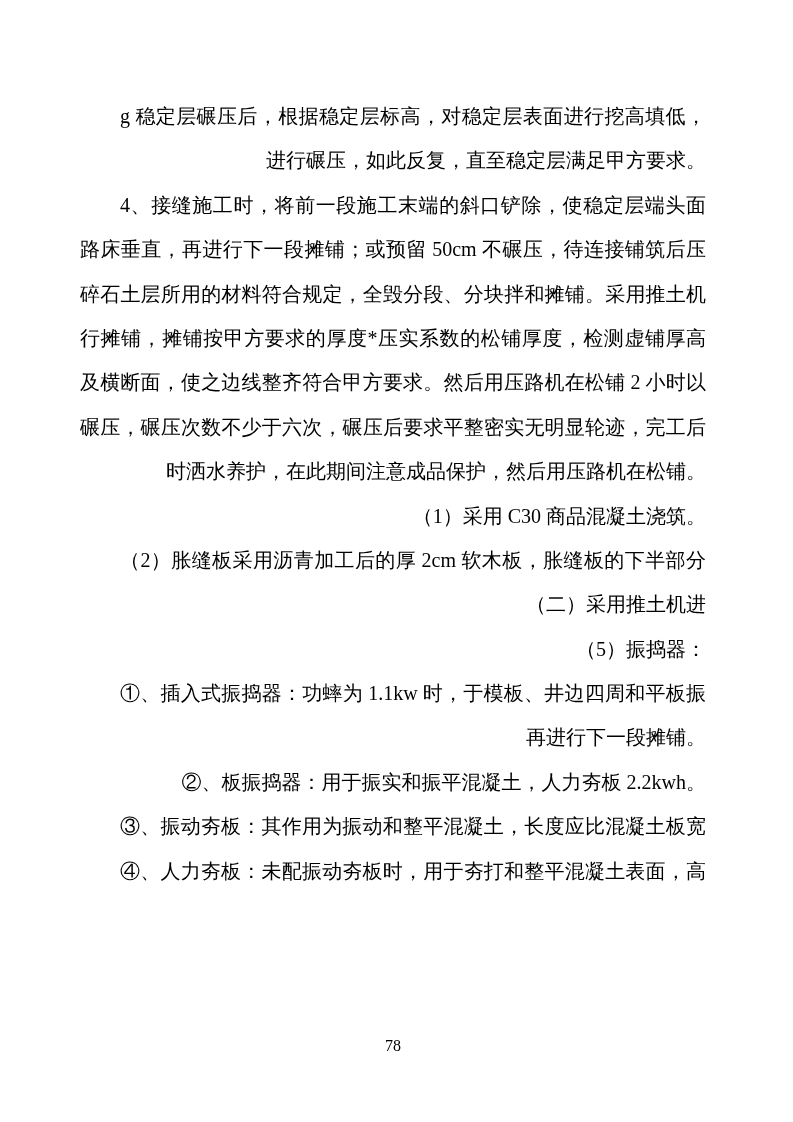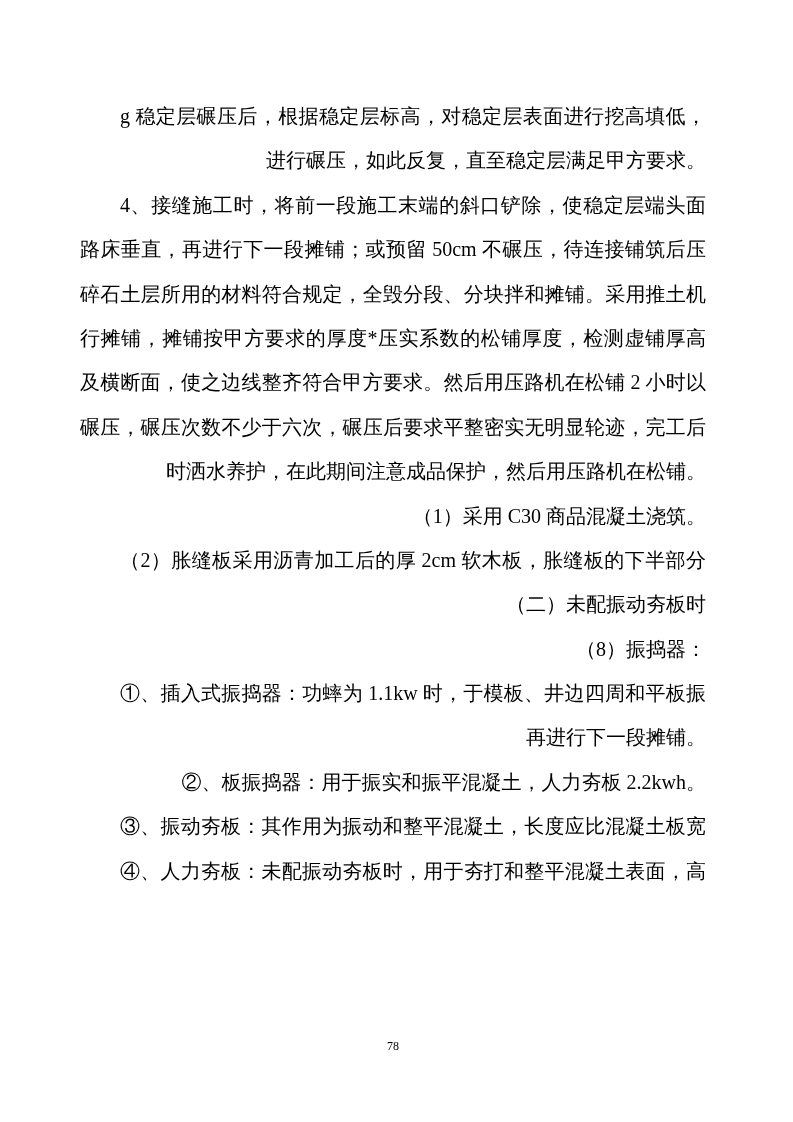--- a/index.html
+++ b/index.html
@@ -40,21 +40,21 @@
     white-space: normal;
     text-align: justify;
     text-align-last: justify;
   }
   .footer {
     position: absolute;
     left: 80px;
     top: 1036px;
     width: 626px;
     text-align: center;
-    font-size: 12px;
+    font-size: 16px;
     line-height: 20px;
   }
 </style>
 </head>
 <body>
 
 <div class="page">
   <div class="body-text">
       <div class="paragraph">
         <div class="line first fill">g 稳定层碾压后，根据稳定层标高，对稳定层表面进行挖高填低，再</div>
@@ -69,24 +69,24 @@
         <div class="line fill">碾压，碾压次数不少于六次，碾压后要求平整密实无明显轮迹，完工后及</div>
         <div class="line">时洒水养护，在此期间注意成品保护，然后用压路机在松铺。</div>
       </div>
       <div class="paragraph">
         <div class="line first">（1）采用 C30 商品混凝土浇筑。</div>
       </div>
       <div class="paragraph">
         <div class="line first fill">（2）胀缝板采用沥青加工后的厚 2cm 软木板，胀缝板的下半部分板</div>
       </div>
       <div class="paragraph">
-        <div class="line first">（二）未配振动夯板时</div>
+        <div class="line first">（二）采用推土机进</div>
       </div>
       <div class="paragraph">
-        <div class="line first">（8）振捣器：</div>
+        <div class="line first">（5）振捣器：</div>
       </div>
       <div class="paragraph">
         <div class="line first fill">①、插入式振捣器：功蟀为 1.1kw 时，于模板、井边四周和平板振捣</div>
         <div class="line">再进行下一段摊铺。</div>
       </div>
       <div class="paragraph">
         <div class="line first">②、板振捣器：用于振实和振平混凝土，人力夯板 2.2kwh。</div>
       </div>
       <div class="paragraph">
         <div class="line first fill">③、振动夯板：其作用为振动和整平混凝土，长度应比混凝土板宽度</div>

